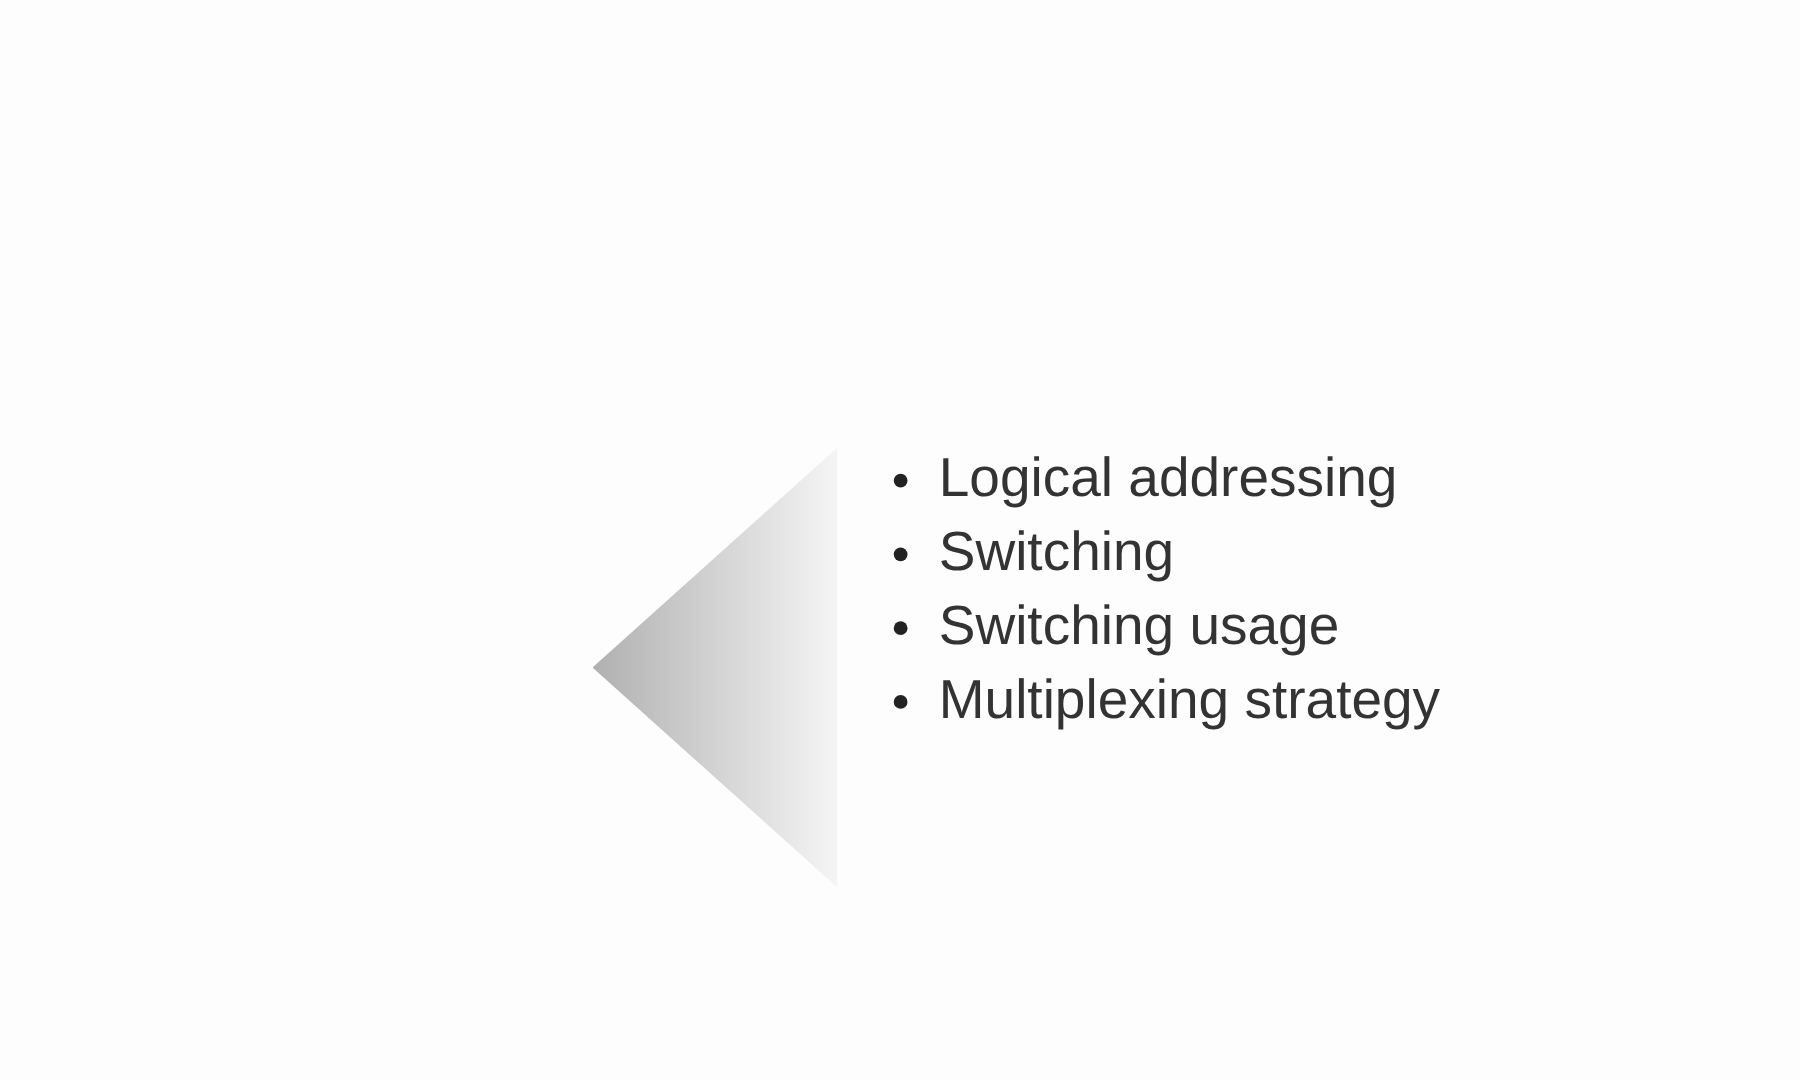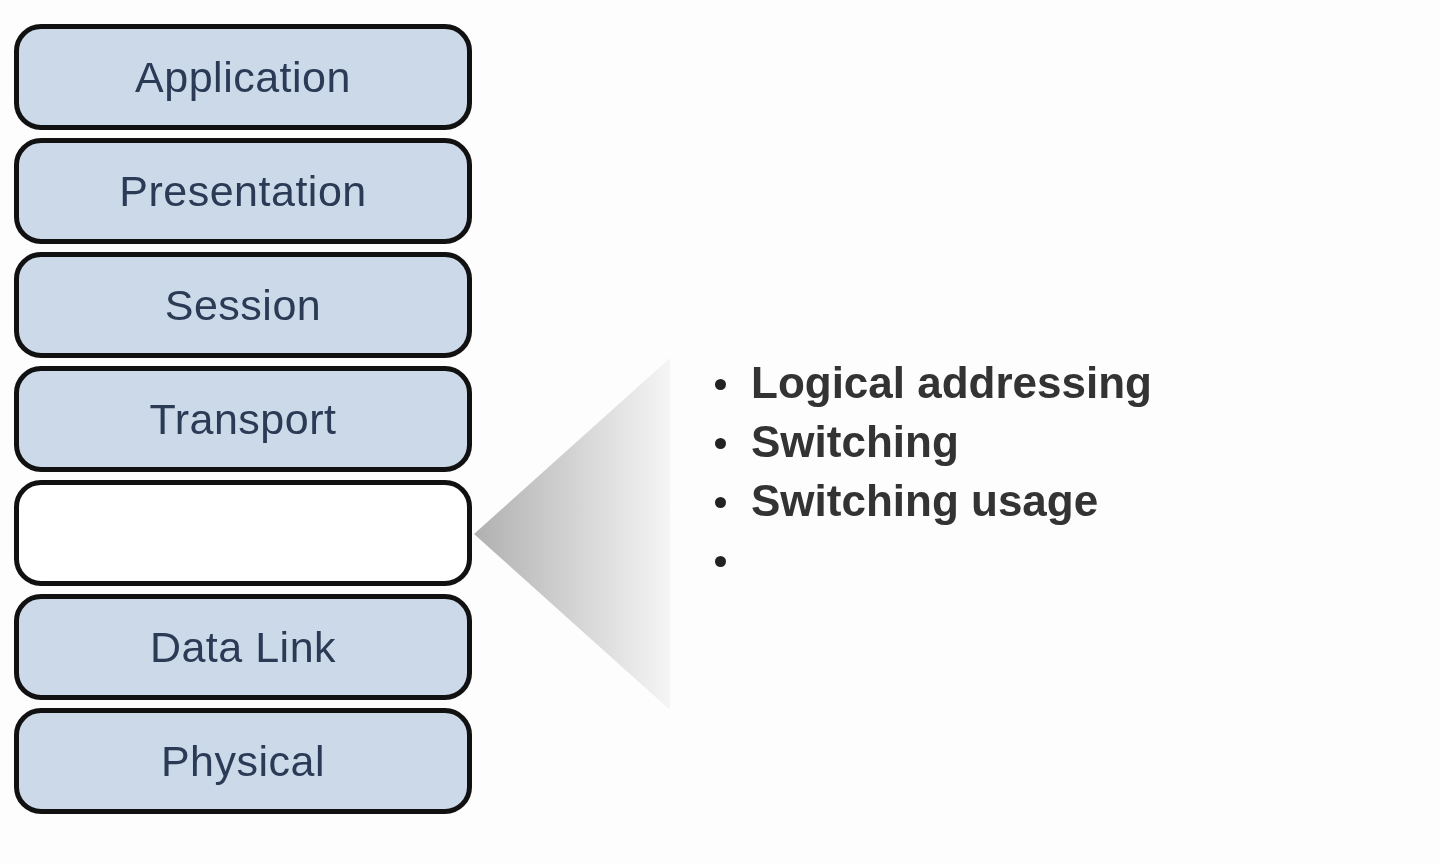--- a/index.html
+++ b/index.html
@@ -51,64 +51,40 @@
   
   .bullets {
     position: absolute;
     left: 702px;
     top: 353px;
   }
   .bullet-row {
     display: flex;
     align-items: center;
     height: 59px;
-    font-weight: bold;
   }
   .bullet-dot {
     flex: 0 0 auto;
     width: 11px;
     height: 11px;
     border-radius: 50%;
     background: #222222;
     margin: 4px 25px 0 13px;
   }
   .bullet-label {
     font-size: 44px;
     color: #333333;
     white-space: nowrap;
   }
 </style>
 </head>
 <body>
 
 <div class="canvas">
 
-  <div class="stack">
-    <div class="layer-box">
-      <span>Application</span>
-    </div>
-    <div class="layer-box">
-      <span>Presentation</span>
-    </div>
-    <div class="layer-box">
-      <span>Session</span>
-    </div>
-    <div class="layer-box">
-      <span>Transport</span>
-    </div>
-    <div class="layer-box blank">
-      <span></span>
-    </div>
-    <div class="layer-box">
-      <span>Data Link</span>
-    </div>
-    <div class="layer-box">
-      <span>Physical</span>
-    </div>
-  </div>
 
   <svg class="callout-triangle" viewBox="0 0 196 356" xmlns="http://www.w3.org/2000/svg" aria-hidden="true">
     <defs>
       <linearGradient id="triGrad" x1="0" y1="0.5" x2="1" y2="0.5">
         <stop offset="0" stop-color="#b0b0b0"></stop>
         <stop offset="1" stop-color="#f5f5f5"></stop>
       </linearGradient>
     </defs>
     <polygon points="0,178 196,2 196,354" fill="url(#triGrad)"></polygon>
   </svg>
@@ -121,16 +97,17 @@
     <div class="bullet-row">
       <span class="bullet-dot"></span>
       <span class="bullet-label">Switching</span>
     </div>
     <div class="bullet-row">
       <span class="bullet-dot"></span>
       <span class="bullet-label">Switching usage</span>
     </div>
     <div class="bullet-row">
       <span class="bullet-dot"></span>
+      <span class="bullet-label">Multiplexing strategy</span>
     </div>
   </div>
 
 </div>
 
 </body></html>

